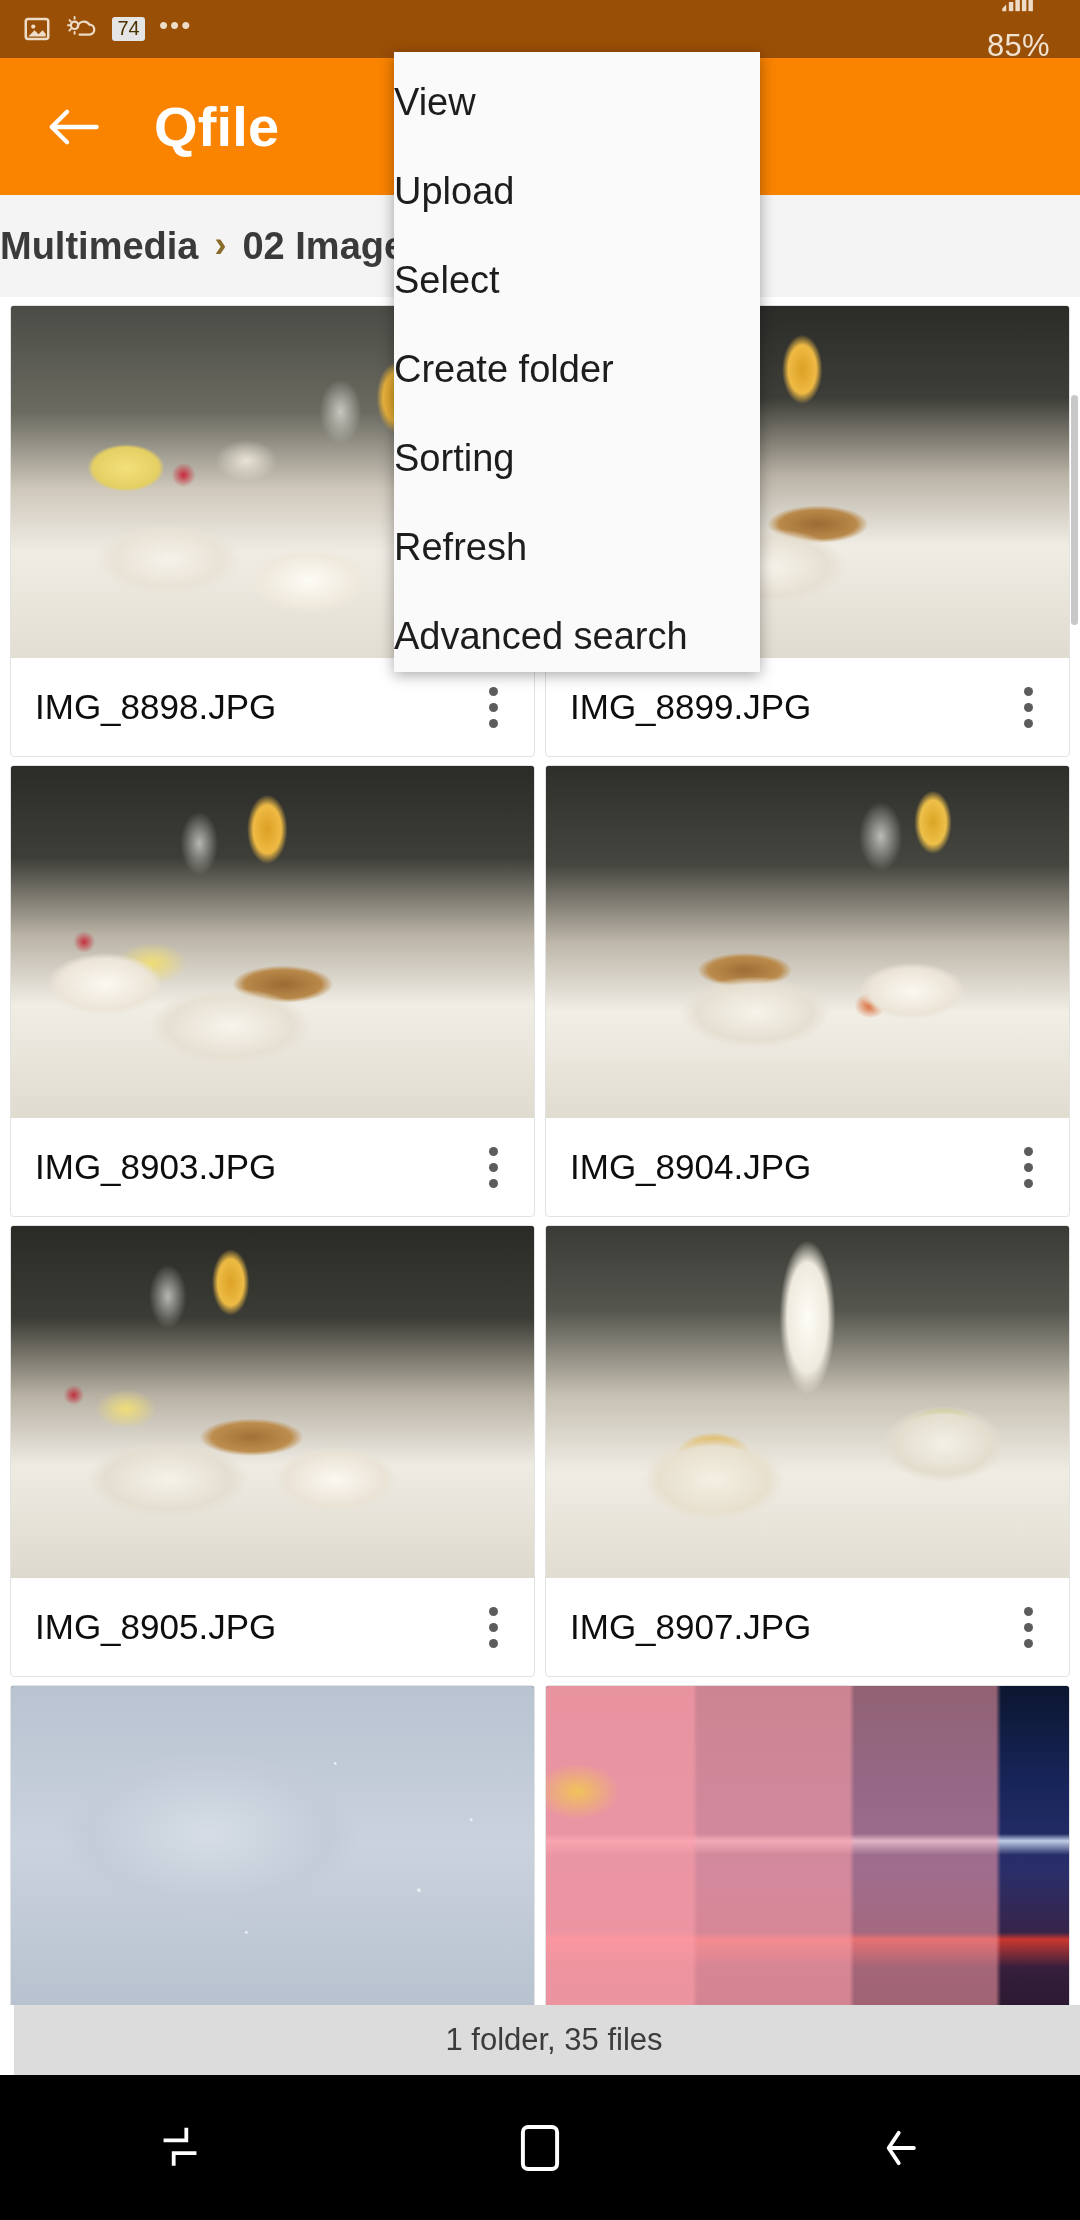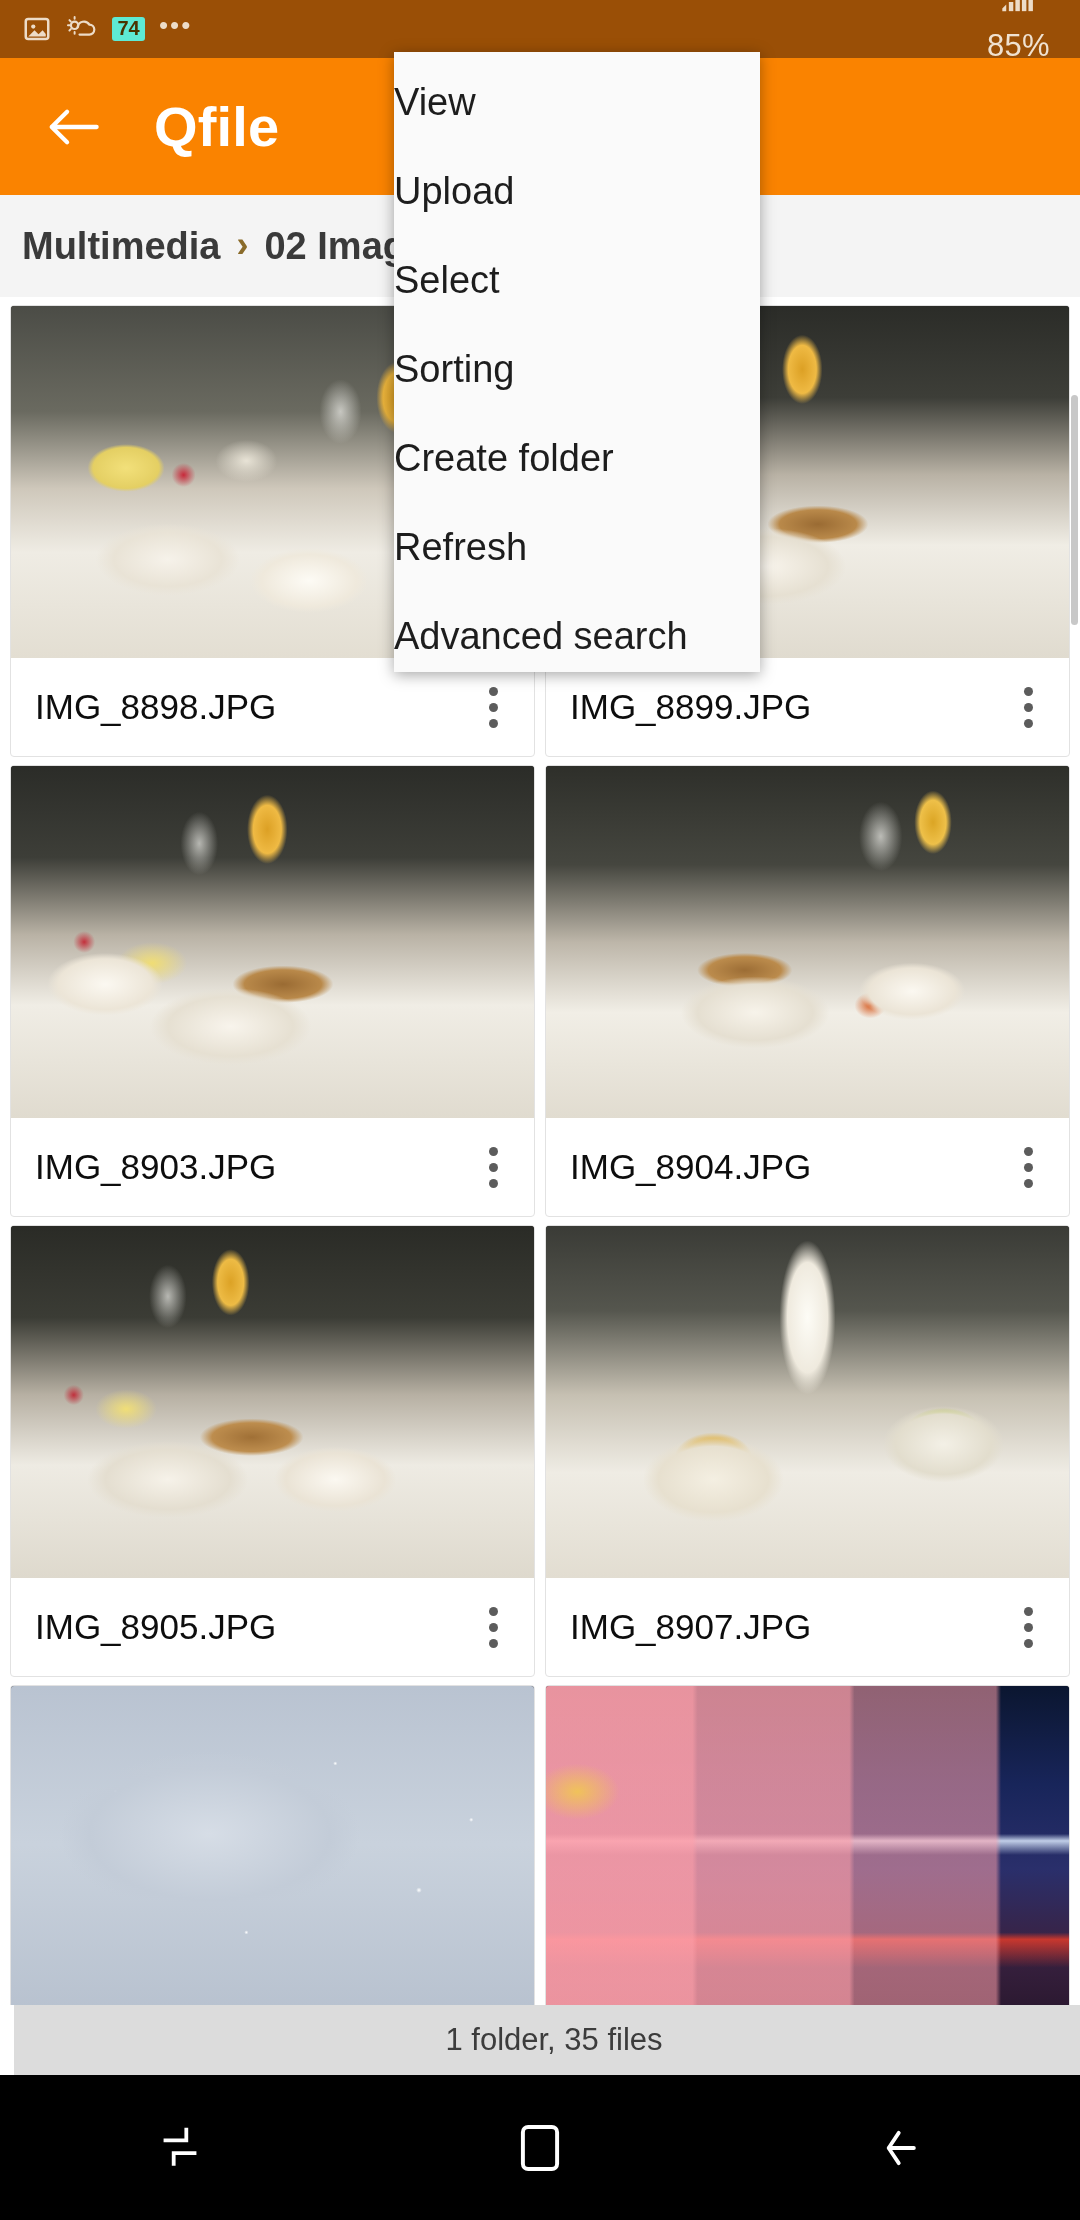--- a/index.html
+++ b/index.html
@@ -17,22 +17,22 @@
     width: 1080px; height: 58px;
     background: #9a4f06;
     display: flex; align-items: center;
     padding: 0 22px;
     color: #eddcc8;
   }
   .sb-left { display: flex; align-items: center; gap: 14px; }
   .sb-right { margin-left: auto; display: flex; align-items: center; gap: 11px; flex-direction: column; }
   .sb-icon { display: flex; align-items: center; }
   .sb-badge {
-    background: #5eead4; color: #4a3300;
-    font-size: 20px; font-weight: bold;
+    background: #e5e5e5; color: #4a3300;
+    font-size: 20px; font-weight: normal;
     border-radius: 3px; padding: 1px 5px 2px 5px;
     line-height: 1.05;
     min-width: 33px; text-align: center;
   }
   .sb-dots { font-size: 26px; letter-spacing: 2px; color: #eddcc8; line-height: 0.4; padding-bottom:8px;}
   .sb-text { font-size: 31px; color: #f0e2d1; letter-spacing: 0.3px; }
 
   
   .appbar {
     position: absolute; top: 58px; left: 0;
@@ -49,21 +49,20 @@
     color: #ffffff; font-size: 56px; font-weight: bold;
     letter-spacing: 0.2px;
   }
 
   
   .breadcrumb {
     position: absolute; top: 195px; left: 0;
     width: 1080px; height: 102px;
     background: #f4f4f4;
     display: flex; align-items: center;
-    padding-left: 22px;
     overflow: hidden; white-space: nowrap;
   }
   .crumb { font-size: 38px; font-weight: bold; color: #3a3a3a; }
   .crumb-sep {
     font-size: 36px; color: #8a6b2a; font-weight: bold;
     margin: 0 16px; position: relative; top: -1px;
   }
 
   
   .grid {
@@ -404,22 +403,22 @@
     </div>
 
   </div>
 
   <div class="scrollbar"></div>
 
   <div class="menu">
     <div class="menu-item">View</div>
     <div class="menu-item">Upload</div>
     <div class="menu-item">Select</div>
+    <div class="menu-item">Create folder</div>
     <div class="menu-item">Sorting</div>
-    <div class="menu-item">Create folder</div>
     <div class="menu-item">Refresh</div>
     <div class="menu-item">Advanced search</div>
   </div>
 
   <div class="summary">1 folder, 35 files</div>
 
   <div class="navbar">
     <div class="nav-btn">
       <svg width="44" height="48" viewBox="0 0 34 38">
         <path d="M4 13h18V3" fill="none" stroke="#ffffff" stroke-width="3"></path>

